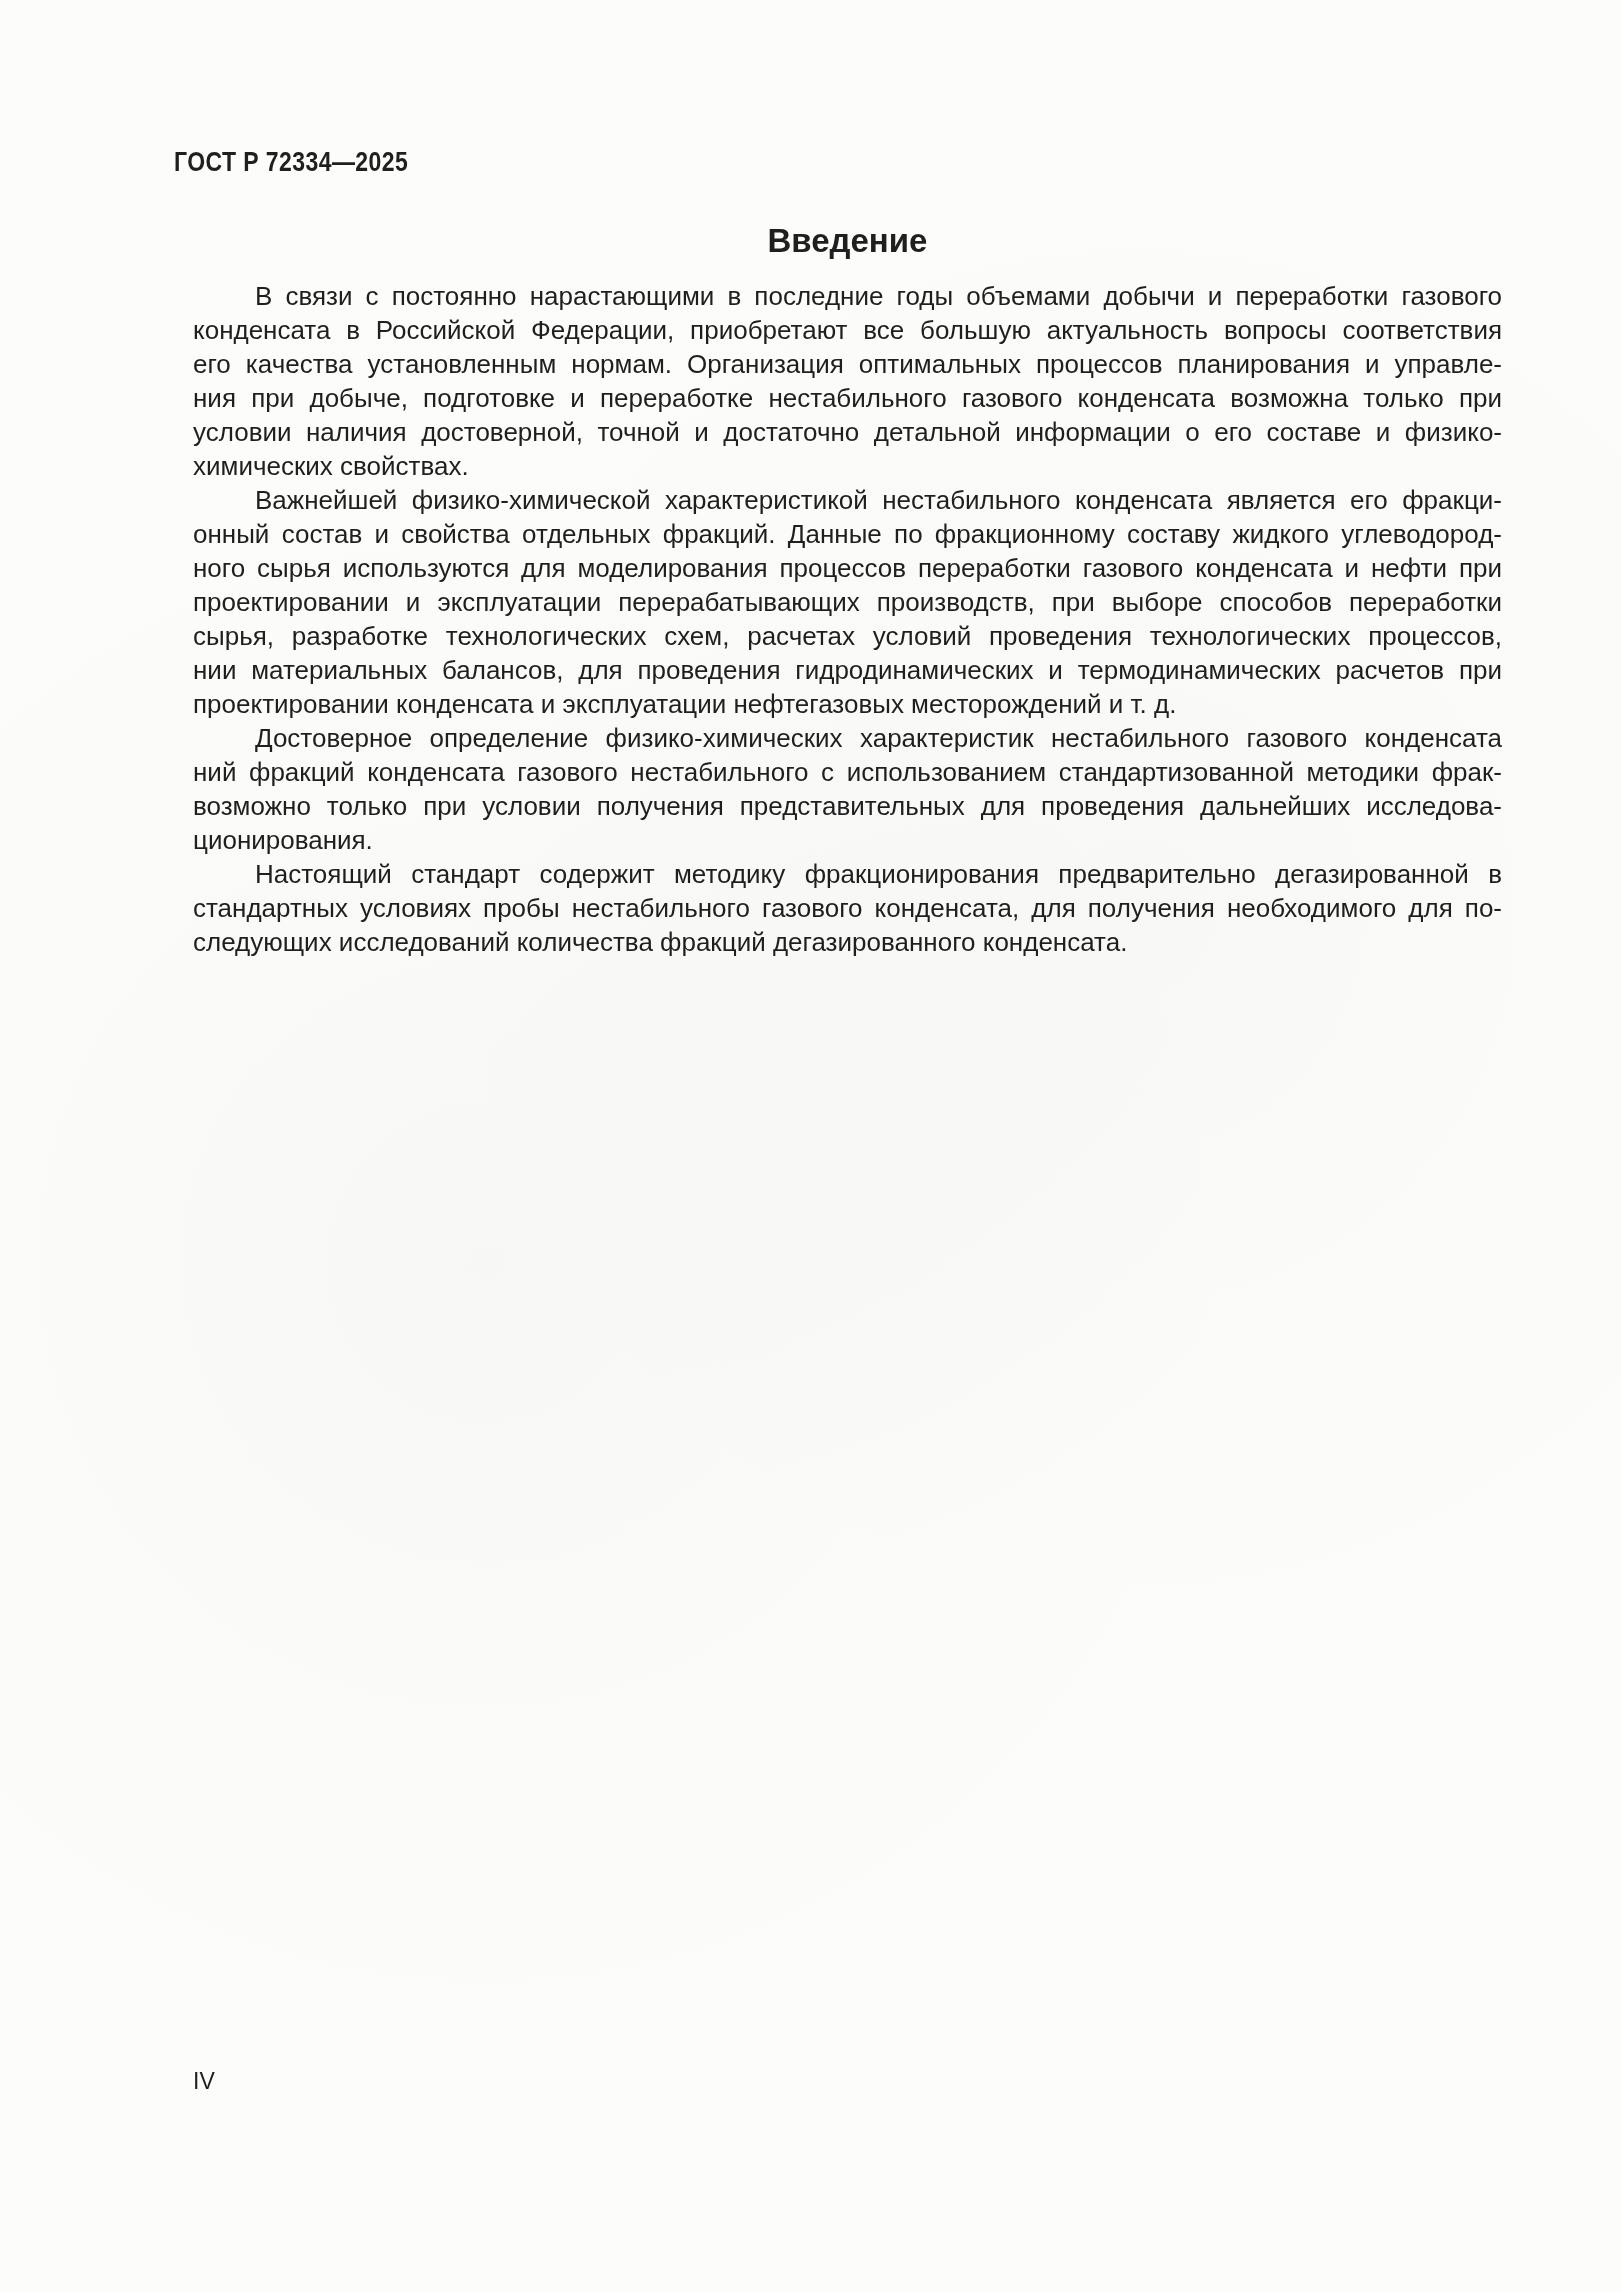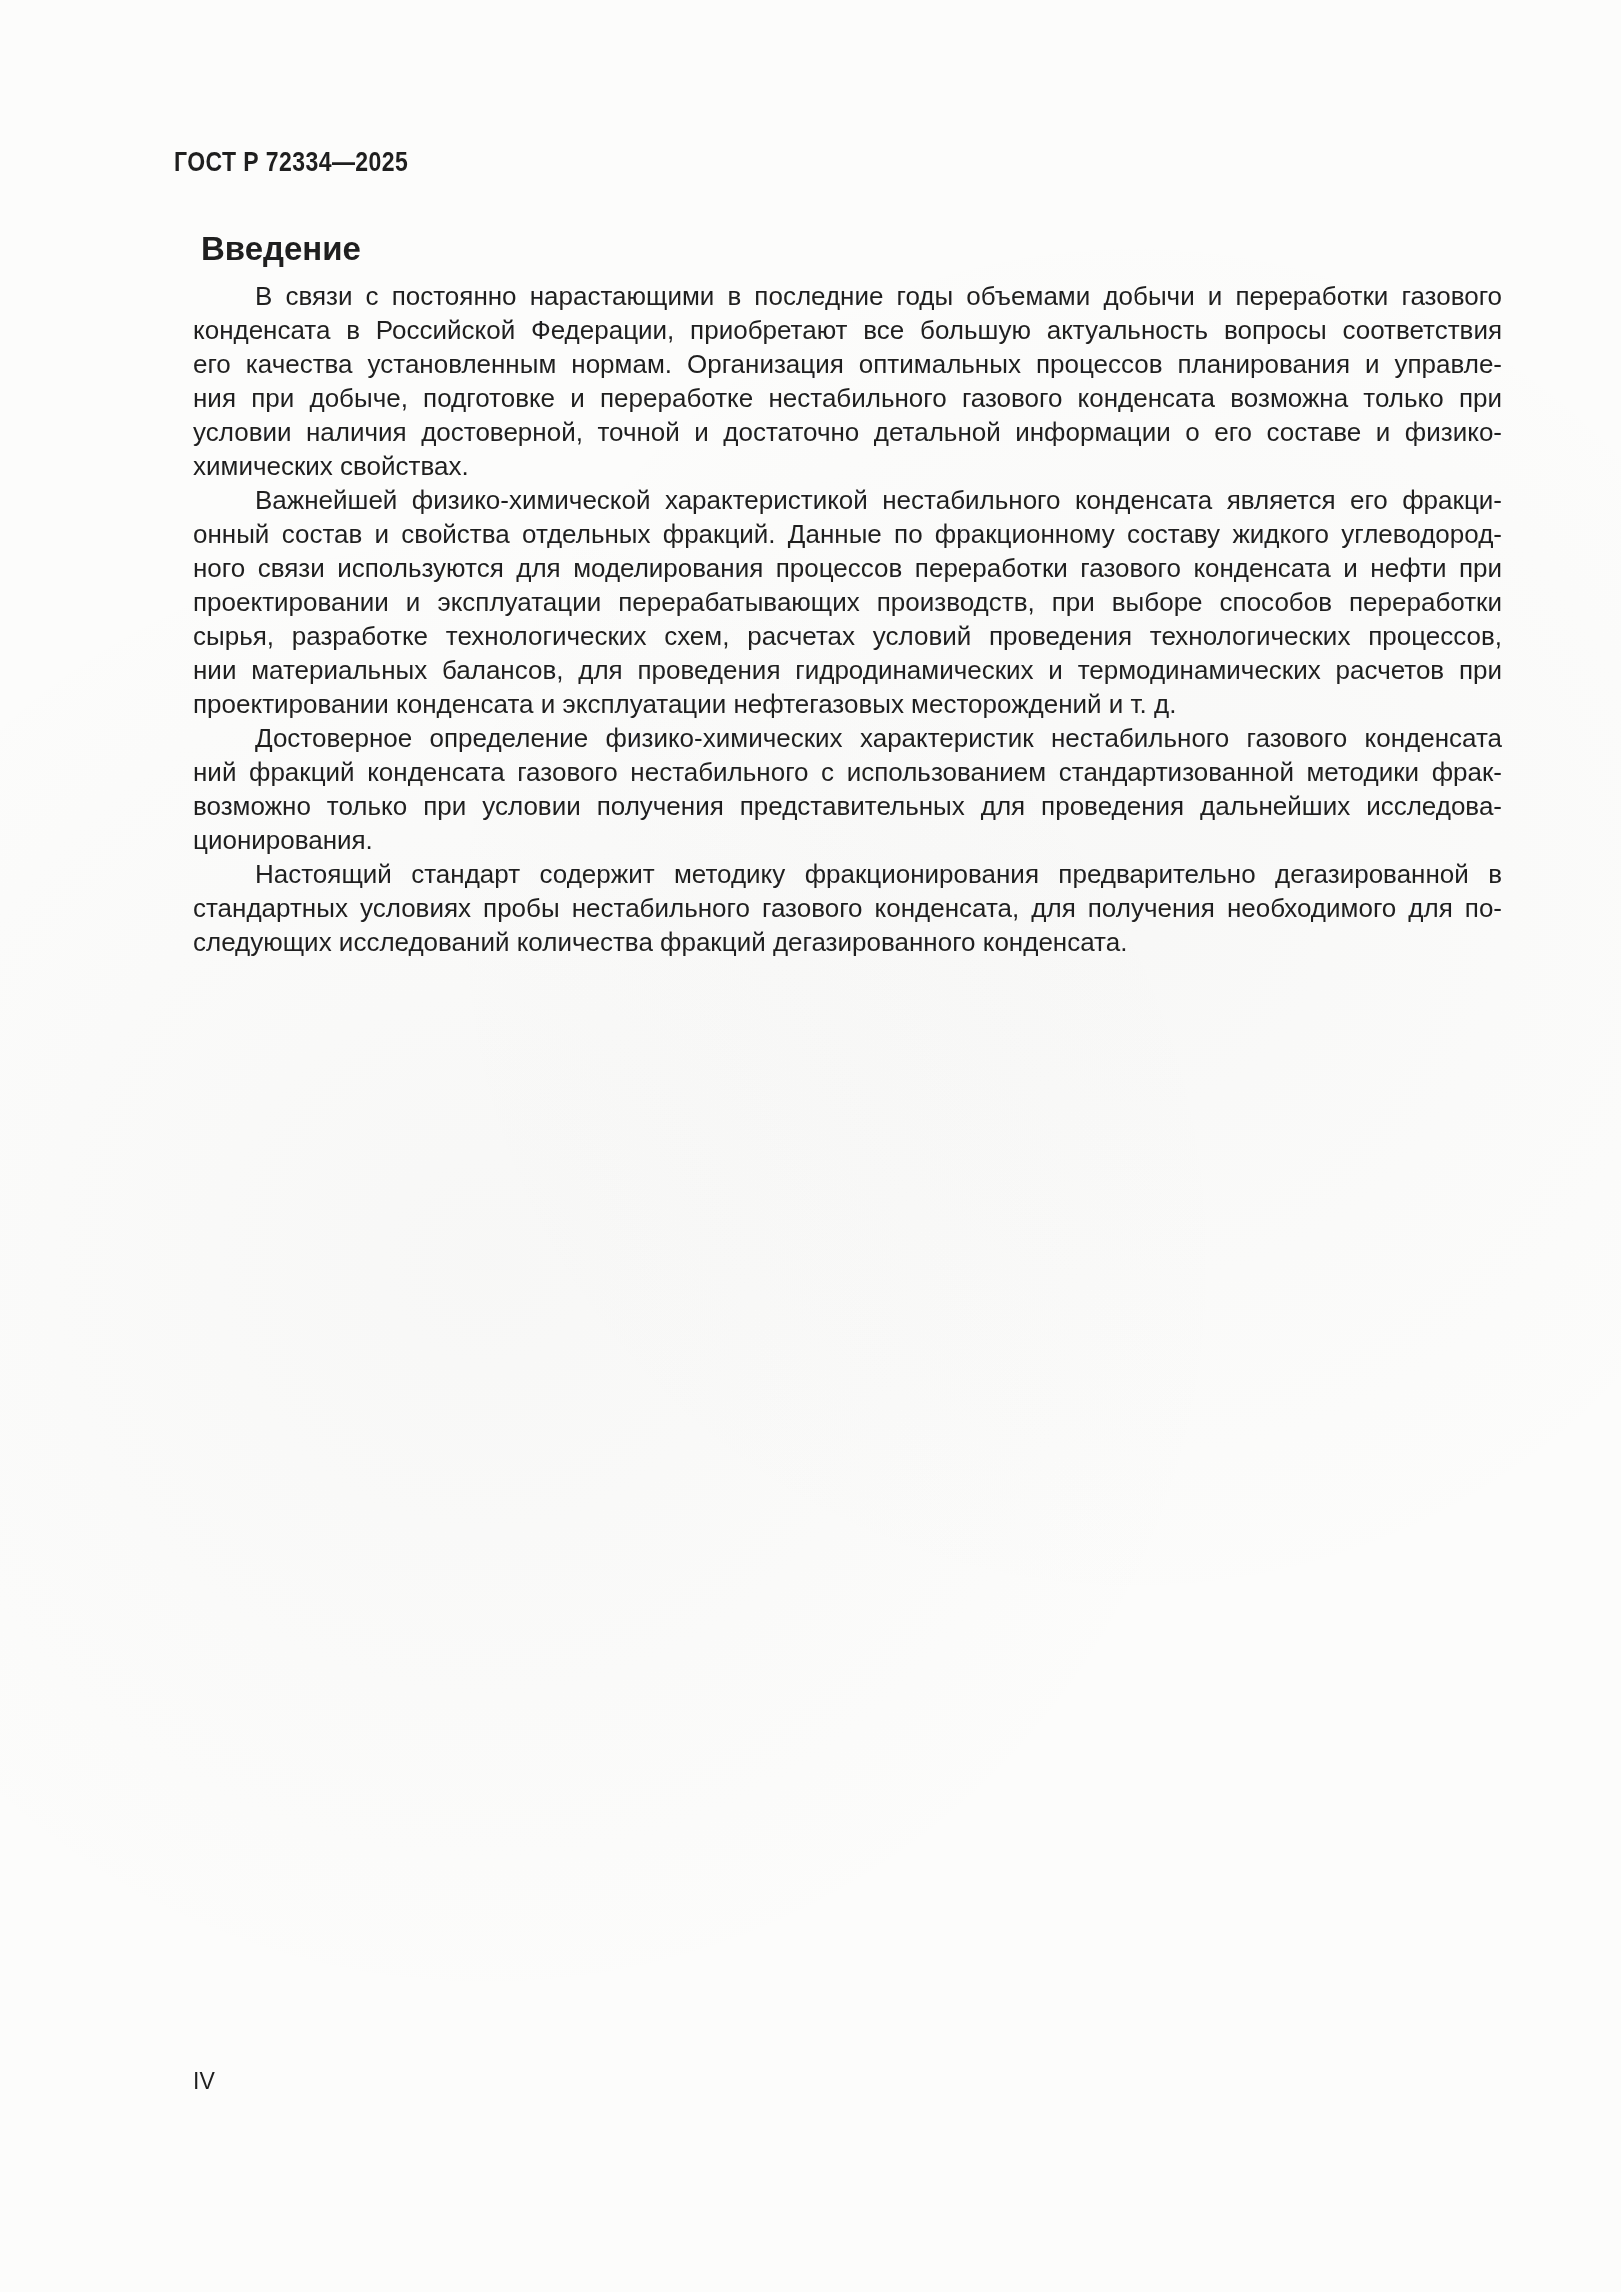--- a/index.html
+++ b/index.html
@@ -29,22 +29,22 @@
     letter-spacing: 0.5px;
     transform: scaleX(0.84);
     transform-origin: left top;
     white-space: nowrap;
   }
   .doc-title {
     position: absolute;
     left: 193px;
     top: 223px;
     width: 1309px;
-    margin: 8px;
-    text-align: left;
+    margin: 0;
+    text-align: center;
     font-size: 33px;
     font-weight: bold;
     line-height: 1.1;
   }
   .doc-body {
     position: absolute;
     left: 193px;
     top: 279px;
     width: 1309px;
     font-size: 26px;
@@ -80,21 +80,21 @@
 
   <div class="doc-body">
       <div class="line first">В связи с постоянно нарастающими в последние годы объемами добычи и переработки газового</div>
       <div class="line">конденсата в Российской Федерации, приобретают все большую актуальность вопросы соответствия</div>
       <div class="line">его качества установленным нормам. Организация оптимальных процессов планирования и управле-</div>
       <div class="line">ния при добыче, подготовке и переработке нестабильного газового конденсата возможна только при</div>
       <div class="line">условии наличия достоверной, точной и достаточно детальной информации о его составе и физико-</div>
       <div class="line last">химических свойствах.</div>
       <div class="line first">Важнейшей физико-химической характеристикой нестабильного конденсата является его фракци-</div>
       <div class="line">онный состав и свойства отдельных фракций. Данные по фракционному составу жидкого углеводород-</div>
-      <div class="line">ного связи используются для моделирования процессов переработки газового конденсата и нефти при</div>
+      <div class="line">ного сырья используются для моделирования процессов переработки газового конденсата и нефти при</div>
       <div class="line">проектировании и эксплуатации перерабатывающих производств, при выборе способов переработки</div>
       <div class="line">сырья, разработке технологических схем, расчетах условий проведения технологических процессов,</div>
       <div class="line">нии материальных балансов, для проведения гидродинамических и термодинамических расчетов при</div>
       <div class="line last">проектировании конденсата и эксплуатации нефтегазовых месторождений и т. д.</div>
       <div class="line first">Достоверное определение физико-химических характеристик нестабильного газового конденсата</div>
       <div class="line">ний фракций конденсата газового нестабильного с использованием стандартизованной методики фрак-</div>
       <div class="line">возможно только при условии получения представительных для проведения дальнейших исследова-</div>
       <div class="line last">ционирования.</div>
       <div class="line first">Настоящий стандарт содержит методику фракционирования предварительно дегазированной в</div>
       <div class="line">стандартных условиях пробы нестабильного газового конденсата, для получения необходимого для по-</div>

